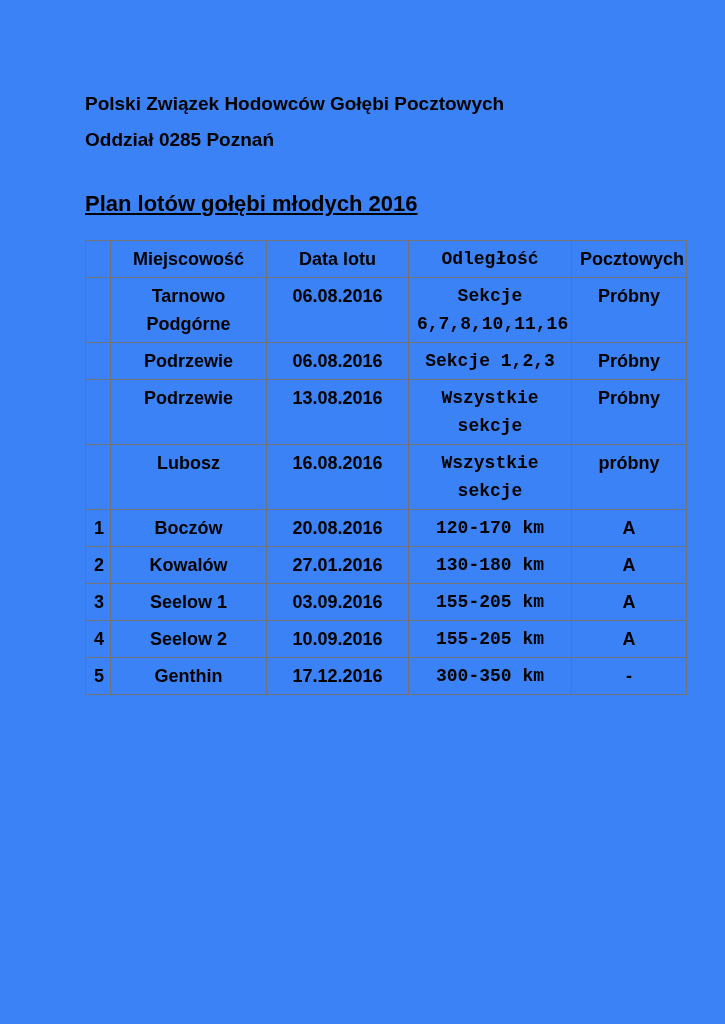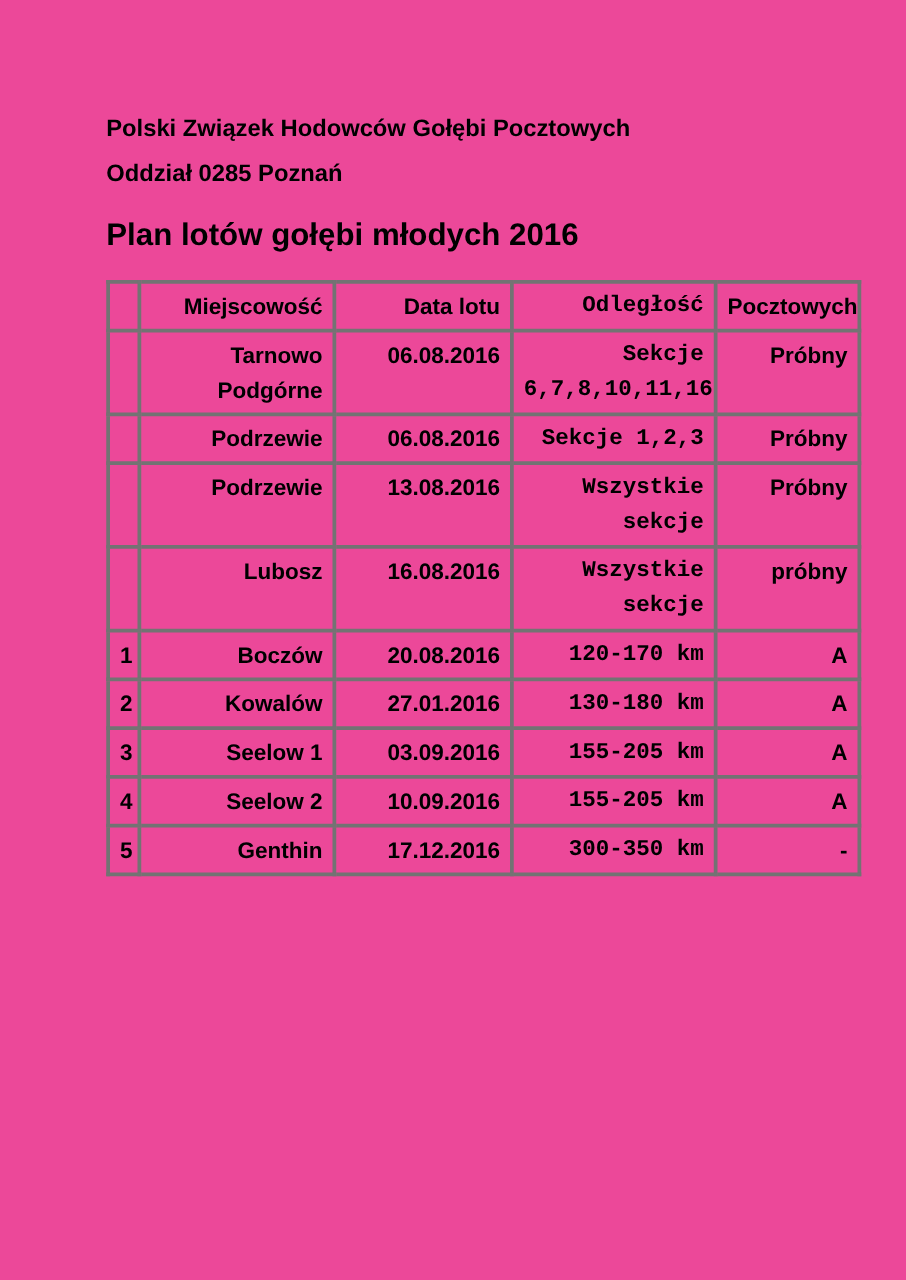--- a/index.html
+++ b/index.html
@@ -9,45 +9,46 @@
     height: 1024px;
     font-family: "Liberation Sans", sans-serif;
     font-weight: 700;
     color: #000000;
     position: relative;
     overflow: hidden;
   }
   .page {
     width: 725px;
     height: 1024px;
-    background: #ec4899;
+    background: #3b82f6;
     padding: 86px 45px 0 85px;
   }
   .title-block {
     font-size: 19px;
     line-height: 36px;
   }
   .subtitle {
-    font-size: 25px;
+    font-size: 22px;
     line-height: 28px;
-    margin-top: 16px;
+    margin-top: 32px;
+    text-decoration: underline;
   }
   table.flights {
     border-collapse: collapse;
     margin-top: 22px;
     table-layout: fixed;
     width: 596px;
   }
   table.flights th,
   table.flights td {
-    border: 3px solid #737373;
+    border: 1px solid #737373;
     font-size: 18px;
     line-height: 28px;
     font-weight: 700;
-    text-align: right;
+    text-align: center;
     vertical-align: top;
     padding: 4px 8px 4px 8px;
     overflow: hidden;
     margin-left: 32px;
   }
   .col0 { width: 25px;  padding-left: 4px; padding-right: 2px; }
   .col1 { width: 156px; }
   .col2 { width: 142px; }
   .col3 { width: 163px; font-family: Liberation Mono, monospace; }
   .col4 { width: 115px; }

